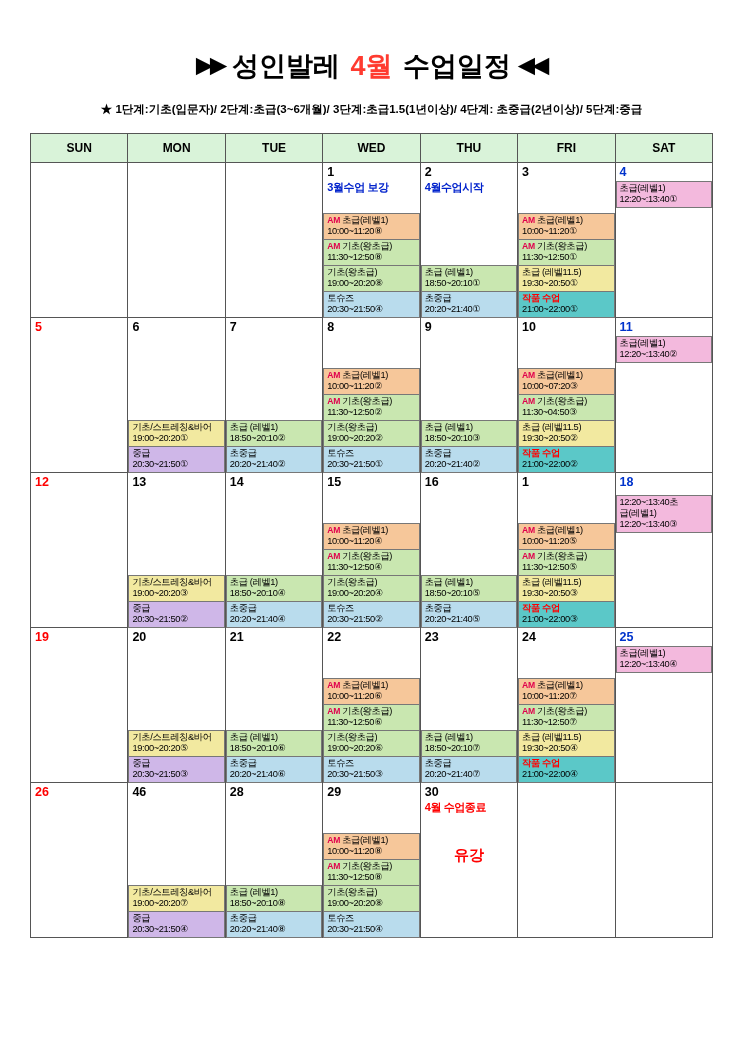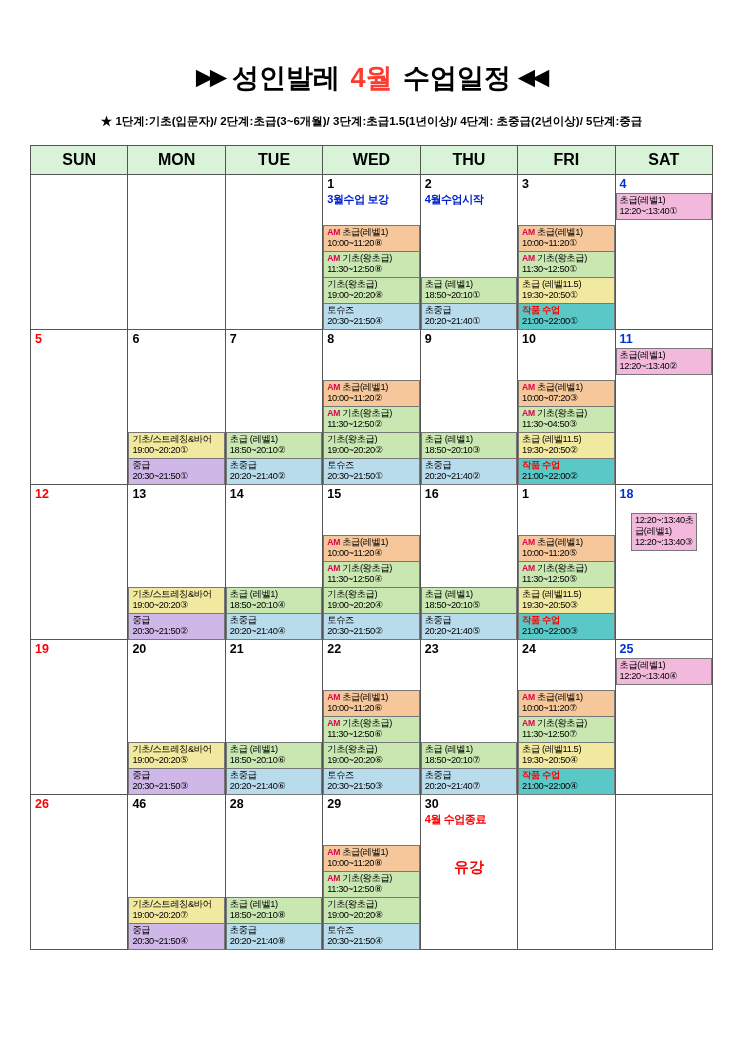--- a/index.html
+++ b/index.html
@@ -12,21 +12,21 @@
     height: 1051px;
     font-family: "Liberation Sans", sans-serif;
     color: #000;
     position: relative;
     overflow: hidden;
   }
   .page {
     width: 743px;
     height: 1051px;
     box-sizing: border-box;
-    padding: 16px 30px;
+    padding: 4px 30px;
     border-radius: 25px;
   }
   .title-row {
     text-align: center;
     padding-top: 44px;
     font-size: 27px;
     font-weight: bold;
     letter-spacing: 0px;
     white-space: nowrap;
   }
@@ -49,21 +49,21 @@
   table.cal {
     margin-top: 16px;
     width: 100%;
     border-collapse: collapse;
     table-layout: fixed;
   }
   table.cal th {
     background: #d9f3d9;
     border: 1px solid #555;
     height: 26px;
-    font-size: 16px;
+    font-size: 12px;
     font-weight: bold;
     color: #000;
   }
   table.cal td {
     border: 1px solid #555;
     vertical-align: top;
     padding: 0;
     height: 154px;
   }
   .daynum {
@@ -447,21 +447,21 @@
                 <div class="slot" style="background: rgb(91, 200, 200);">
                   <div class="l1"><span style="color: rgb(255, 0, 0); font-weight: bold;">작품 수업</span></div>
                   <div class="l2">21:00~22:00③</div>
                 </div>
               </div>
             </div>
           </td>
           <td>
             <div class="cell-inner">
               <div class="daynum sat">18</div>
-              <div class="slots" style="margin-top: 10px; align-items: center;">
+              <div class="slots" style="margin-top: 4px;">
                 <div class="slot" style="background: rgb(243, 185, 221);">
                   <div class="l1"><span>12:20~:13:40초</span></div>
                   <div class="l2">급(레벨1)</div>
                   <div class="l2">12:20~:13:40③</div>
                 </div>
               </div>
             </div>
           </td>
         </tr>
         <tr>

